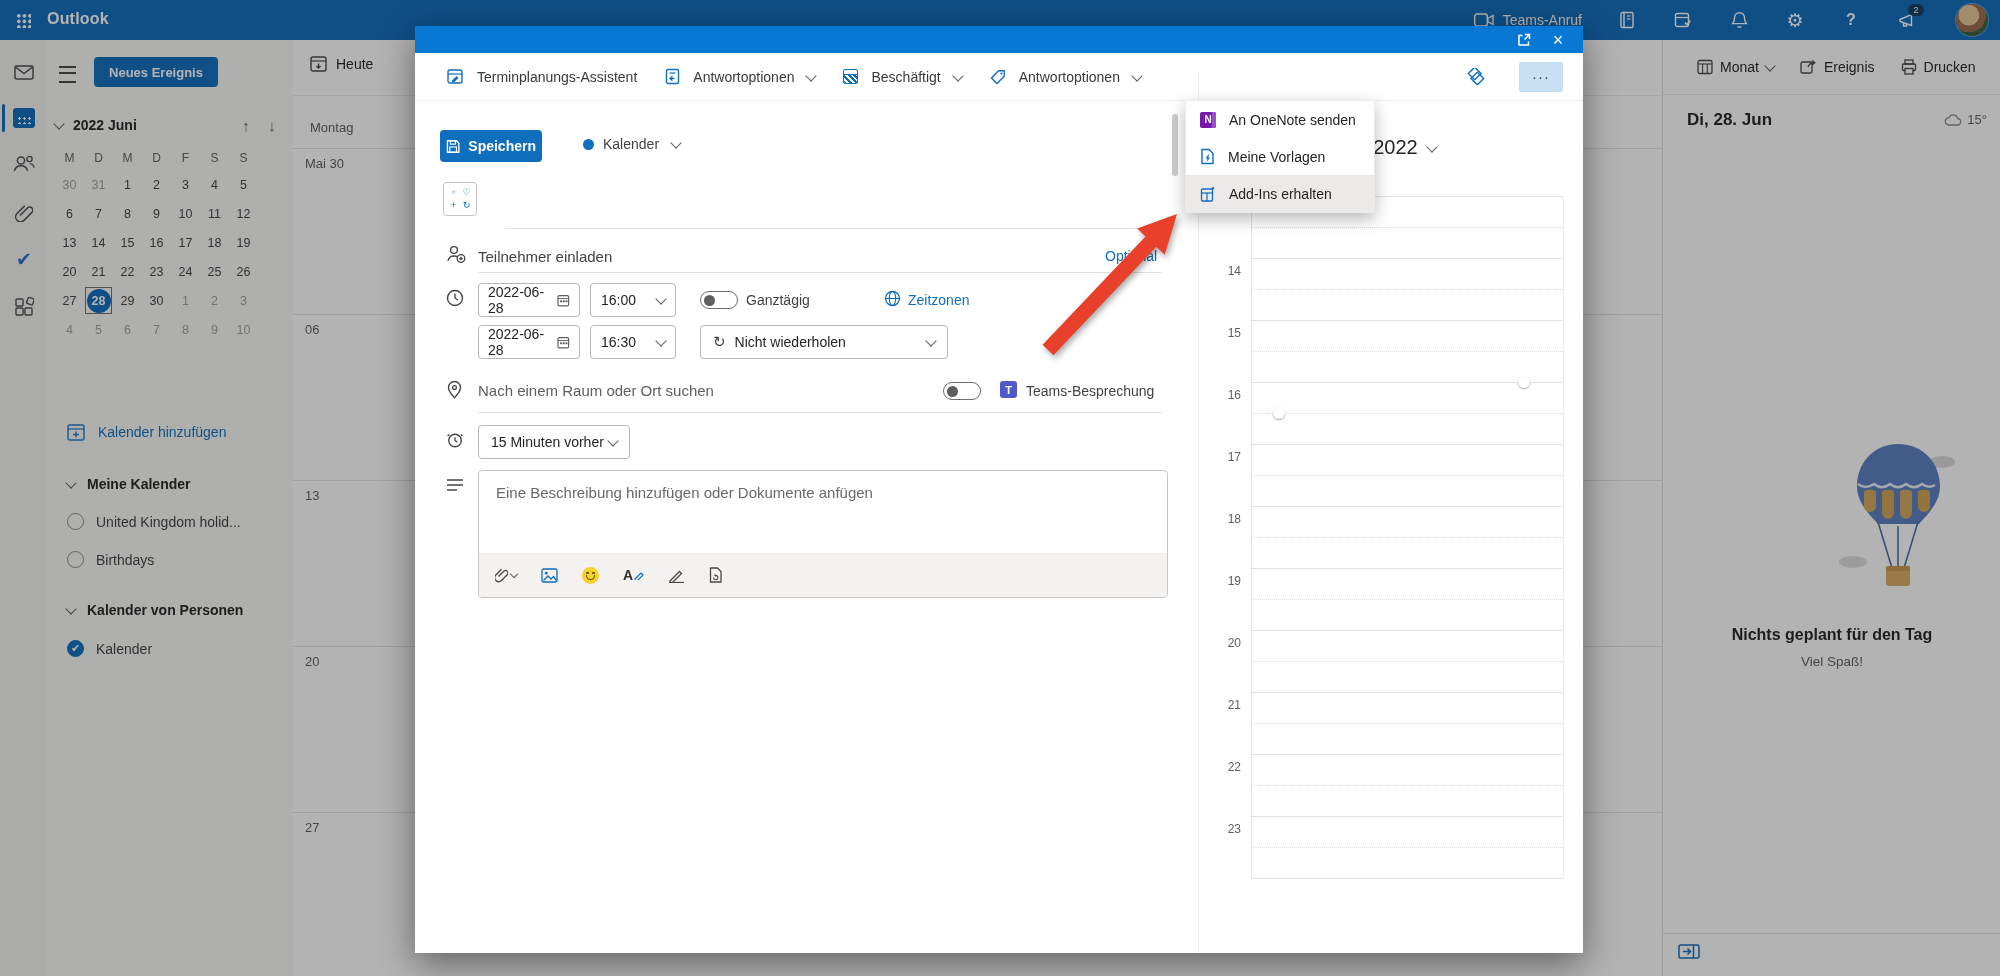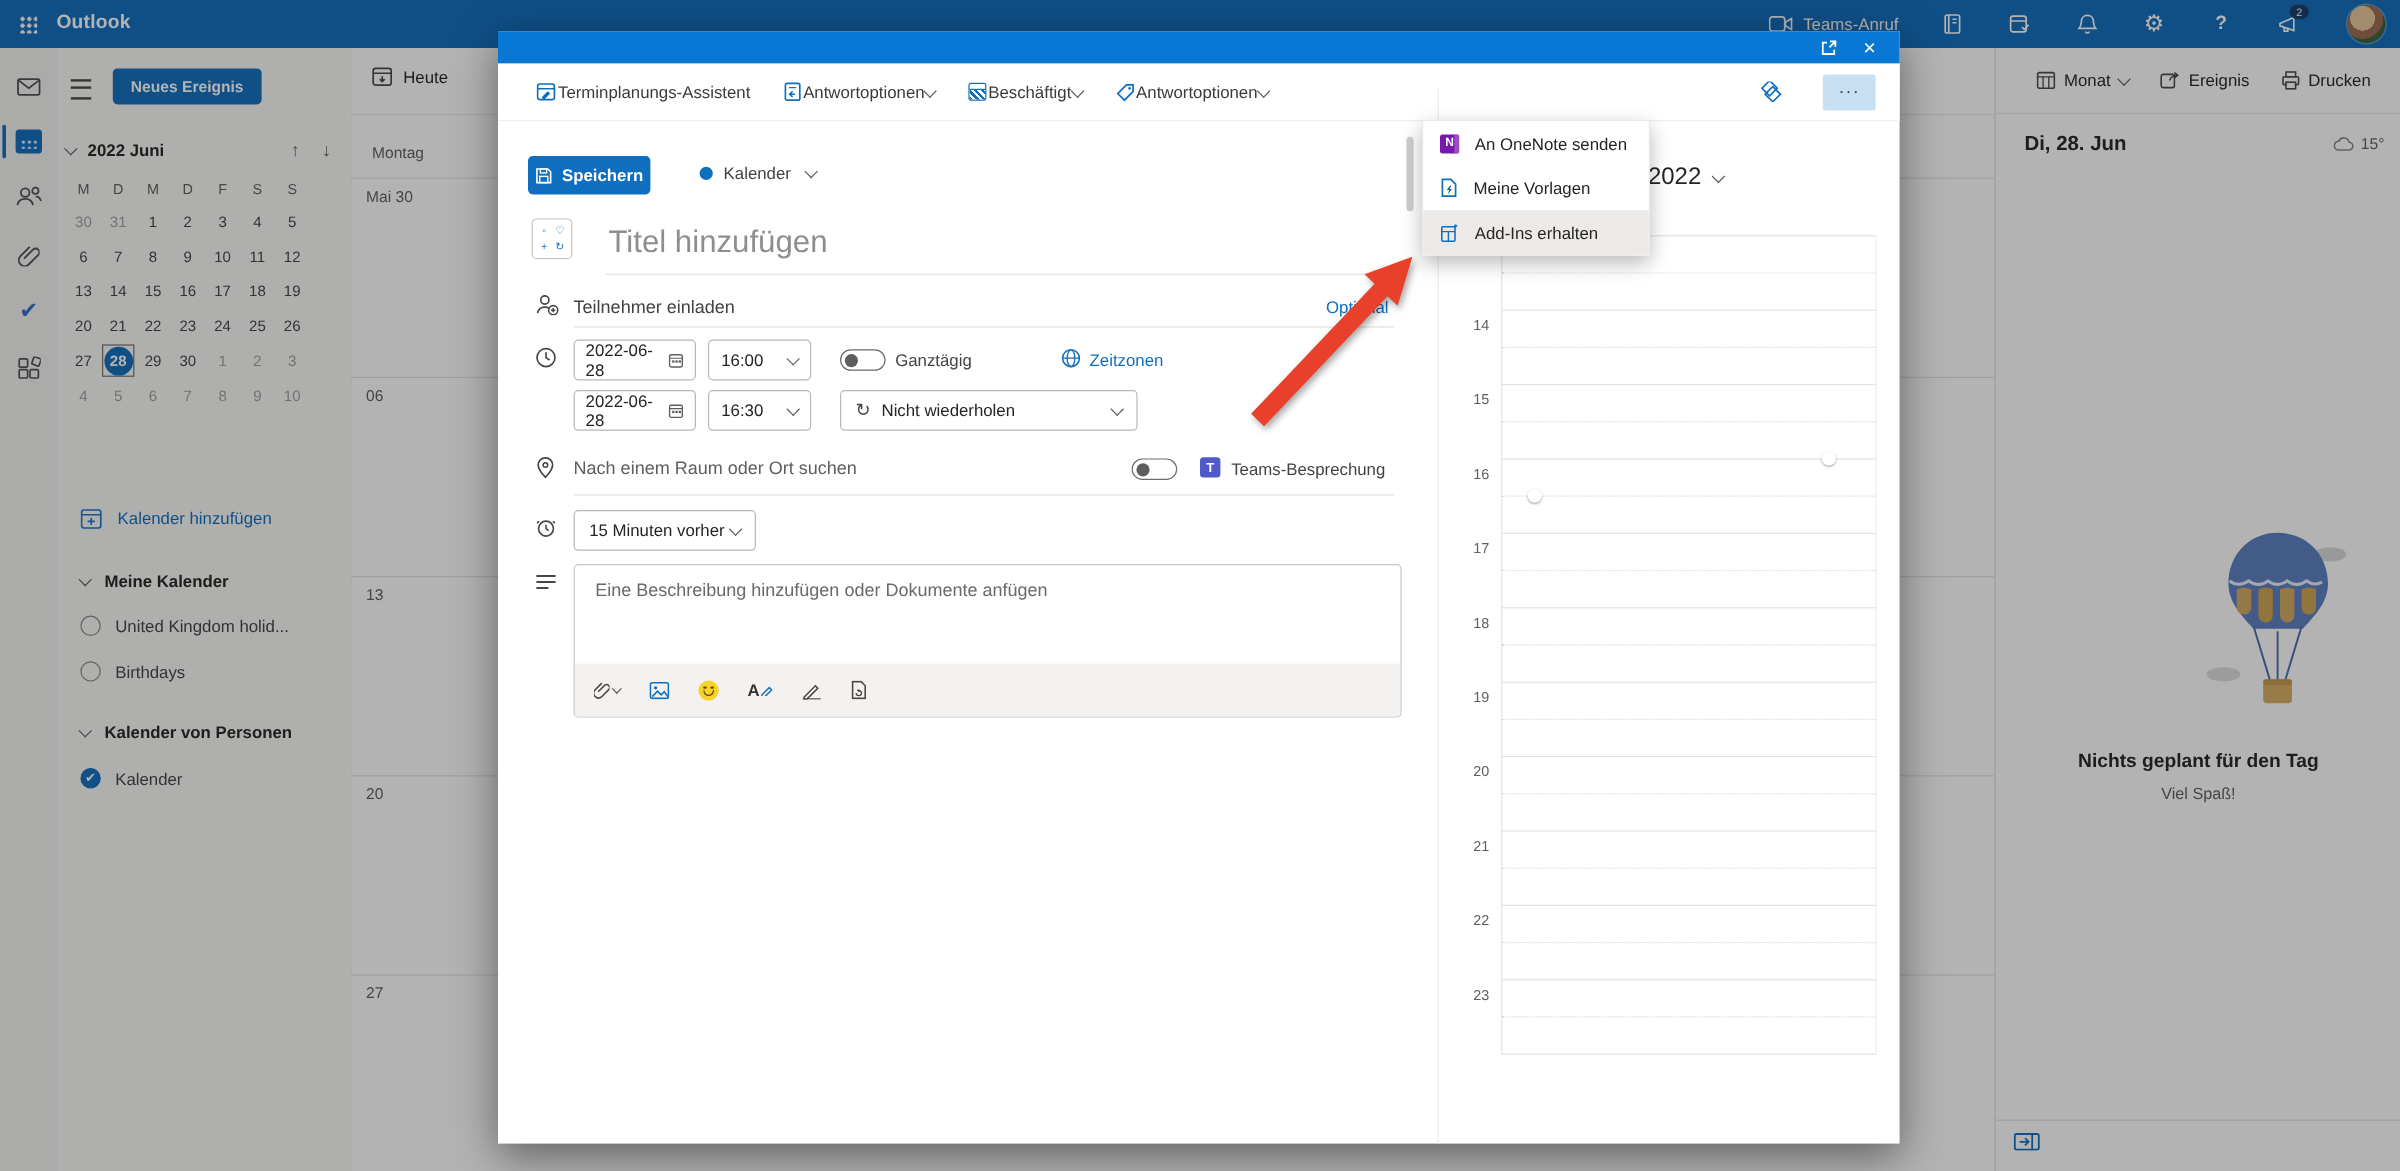--- a/index.html
+++ b/index.html
@@ -81,21 +81,21 @@
   .rp-collapse{position:absolute;left:15px;top:904px;color:#106ebe;}
   
   .dim{position:absolute;inset:0;background:rgba(20,20,20,.32);z-index:5;}
   
   .dialog{position:absolute;left:415px;top:26px;width:1168px;height:927px;background:#fff;z-index:10;
           box-shadow:0 10px 34px rgba(0,0,0,.45);}
   .dlg-titlebar{position:absolute;left:0;top:0;width:100%;height:27px;background:#0878d4;}
   .dlg-winbtn{position:absolute;top:5px;width:18px;height:18px;color:#fff;display:flex;align-items:center;justify-content:center;font-size:15px;}
   .dlg-toolbar{position:absolute;left:0;top:27px;width:100%;height:48px;background:#fff;border-bottom:1px solid #f0efee;
                display:flex;align-items:center;padding-left:32px;box-sizing:border-box;gap:28px;}
-  .dtb-item{display:flex;align-items:center;gap:1px;font-size:14px;color:#3b3a39;}
+  .dtb-item{display:flex;align-items:center;gap:13px;font-size:14px;color:#3b3a39;}
   .dtb-item svg,.dtb-item .dicon{color:#106ebe;}
   .busyicon{width:15px;height:15px;border:1.5px solid #106ebe;border-radius:2px;box-sizing:border-box;position:relative;overflow:hidden;}
   .busyicon:after{content:"";position:absolute;left:0;right:0;bottom:0;height:8px;
       background:repeating-linear-gradient(45deg,#106ebe 0 2px,#fff 2px 4px);border-top:1.5px solid #106ebe;}
   .dtb-more{margin-left:6px;width:44px;height:30px;background:#c7e0f4;border-radius:2px;color:#33404d;
             display:flex;align-items:center;justify-content:center;font-size:15px;letter-spacing:1px;}
   .dtb-spacer{flex:1;}
   
   .saverow-btn{position:absolute;left:25px;top:104px;width:102px;height:32px;background:#106ebe;border:none;border-radius:4px;
            color:#fff;font-size:14px;font-weight:bold;font-family:inherit;display:flex;align-items:center;justify-content:center;gap:8px;}
@@ -536,21 +536,20 @@
       <span>Kalender</span>
       <span class="chev" style="margin-left:4px;"></span>
     </div>
 
     <div class="titleicon">
       <span>◦</span>
         <span>♡</span>
         <span>+</span>
         <span>↻</span>
     </div>
-    <input class="titleinput" placeholder="Titel hinzufügen" style="">
     <div class="sep" style="top:202px;"></div>
 
     <span class="formicon" style="top:219px;">
       <svg width="20" height="18" viewBox="0 0 20 18">
           <circle cx="8" cy="5" r="3.4" fill="none" stroke="#484644" stroke-width="1.4"></circle>
           <path d="M2 16c.6-3.4 3-5 6-5 1.4 0 2.7.3 3.7 1" fill="none" stroke="#484644" stroke-width="1.4"></path>
           <circle cx="15" cy="13.5" r="3.8" fill="none" stroke="#484644" stroke-width="1.3"></circle>
           <path d="M15 11.7v3.6M13.2 13.5h3.6" stroke="#484644" stroke-width="1.3"></path>
         </svg>
     </span>

